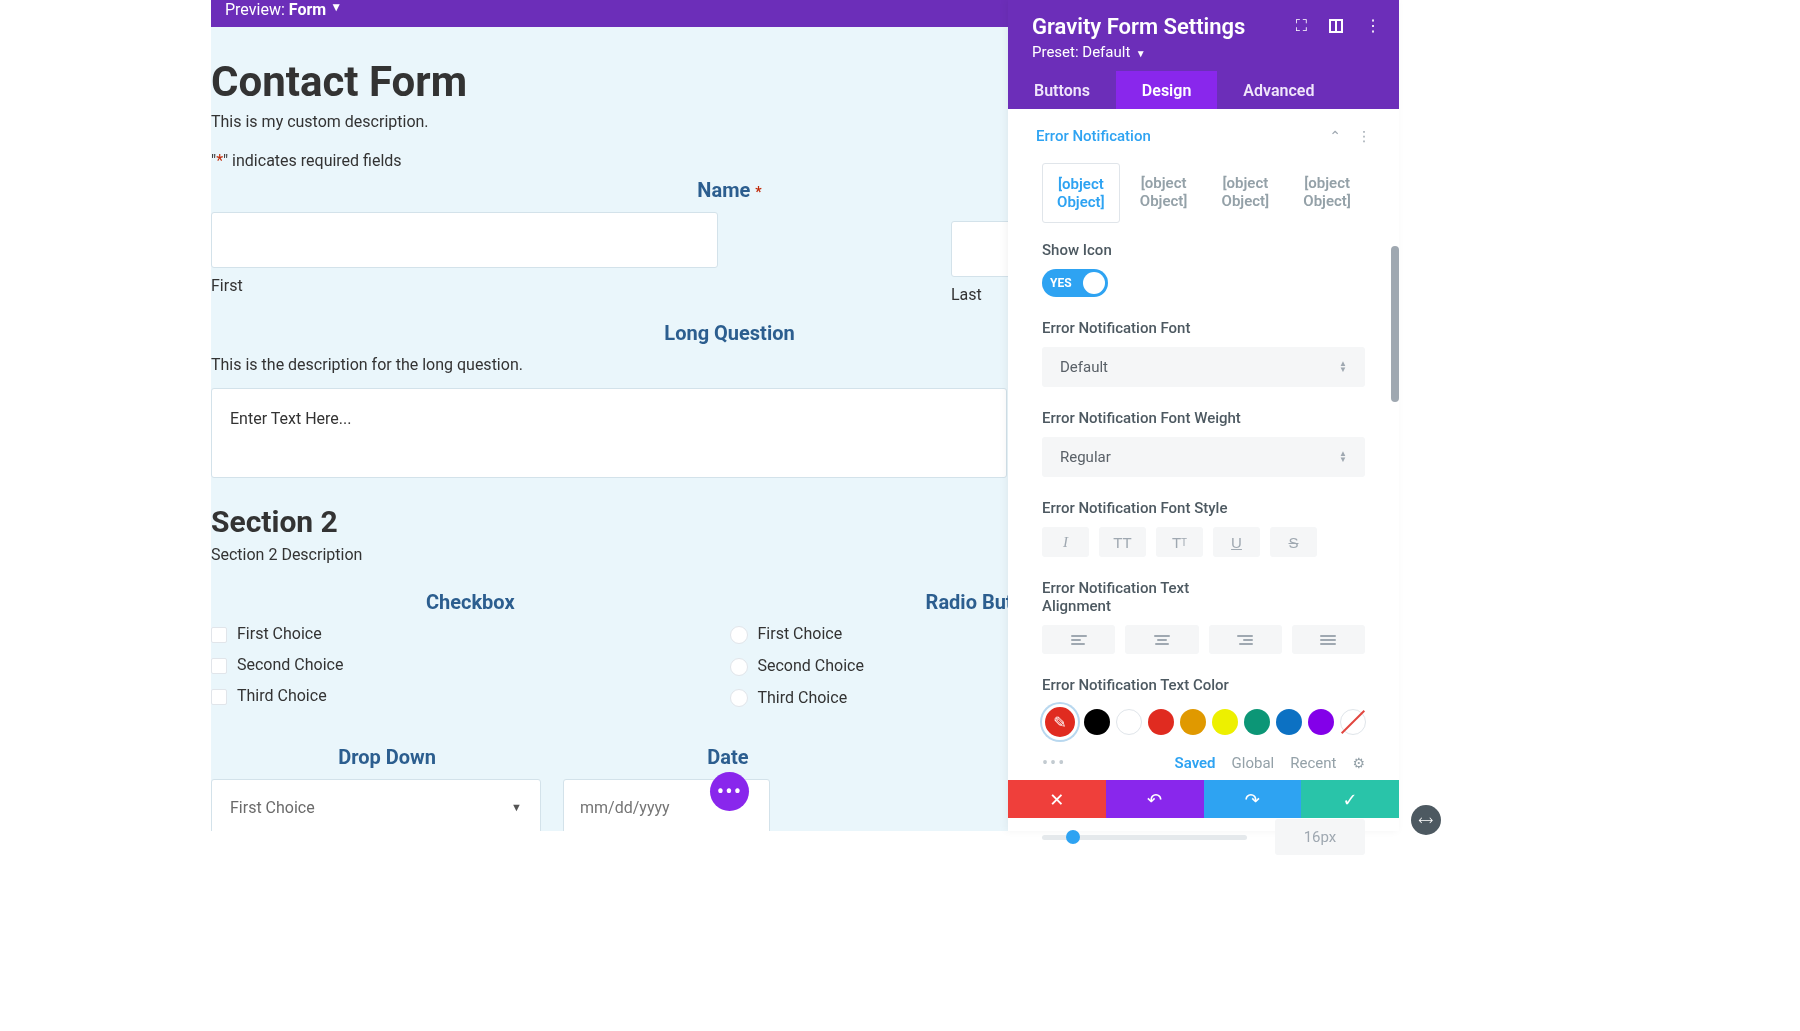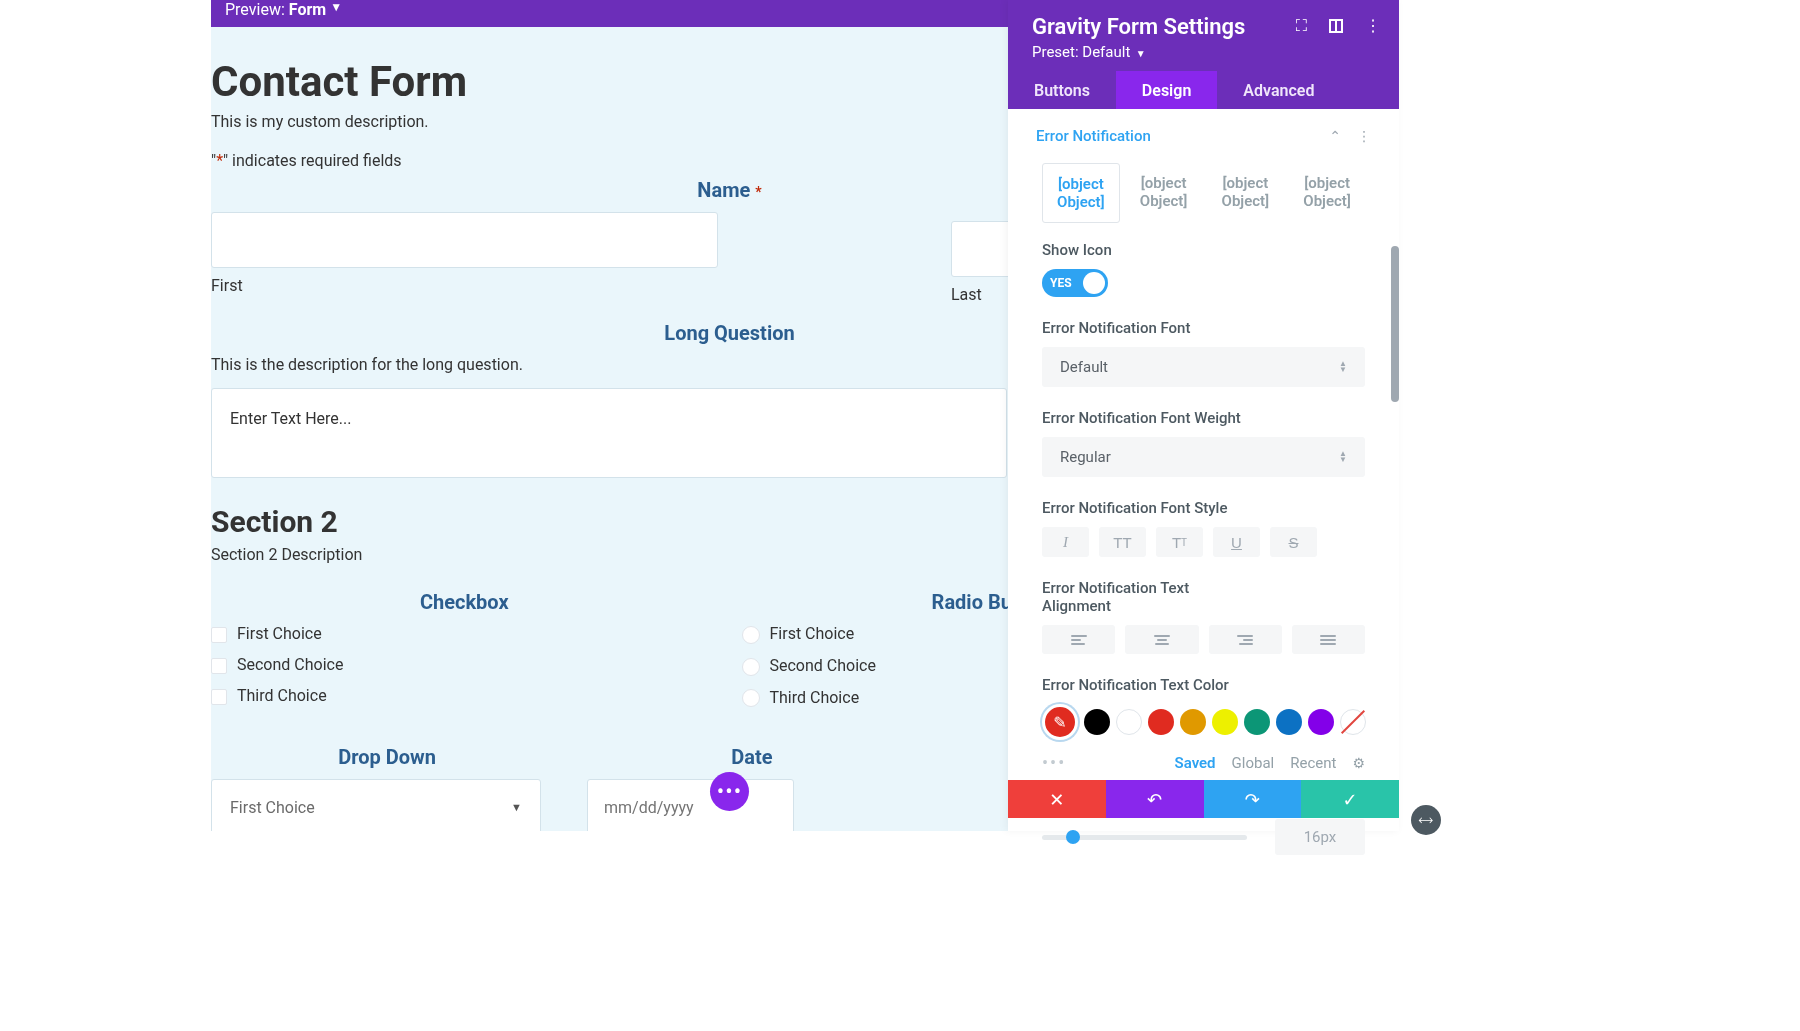--- a/index.html
+++ b/index.html
@@ -13,21 +13,21 @@
     .form-preview { position: absolute; left: 211px; top: 27px; width: 1037px; height: 804px; background: #eaf6fb; padding: 30px 0 0 0; overflow: hidden; }
     
     .form-preview h1 { font-size: 42px; color: #333; margin-bottom: 6px; font-weight: 700; }
     .form-preview .desc { color: #333; font-size: 16px; margin-bottom: 20px; }
     .form-preview .required-note { font-size: 16px; color: #333; margin-bottom: 8px; }
     .form-preview .asterisk { color: #c02b0a; }
     
     .field-label { font-weight: 700; font-size: 20px; color: #2c5e8f; margin-bottom: 10px; display: block; text-align: center; }
     .field-desc { color: #333; font-size: 16px; margin-bottom: 14px; }
     
-    .row { display: flex; gap: 24px; }
+    .row { display: flex; }
     .col { flex: 1; }
     
     .text-input { width: 507px; height: 56px; border: 1px solid #d3e2ea; background: #fff; border-radius: 3px; padding: 12px 16px; font-size: 16px; }
     .text-input.narrow { width: 207px; }
     .sub-label { color: #333; font-size: 16px; margin-top: 8px; display: block; }
     
     .textarea-wrap { background: #fff; border: 1px solid #d3e2ea; border-radius: 3px; padding: 20px 18px; height: 90px; width: 796px; font-size: 16px; color: #333; }
     
     .section-title { font-size: 30px; color: #333; font-weight: 700; margin-bottom: 6px; }
     .section-desc { font-size: 16px; color: #333; margin-bottom: 24px; }

